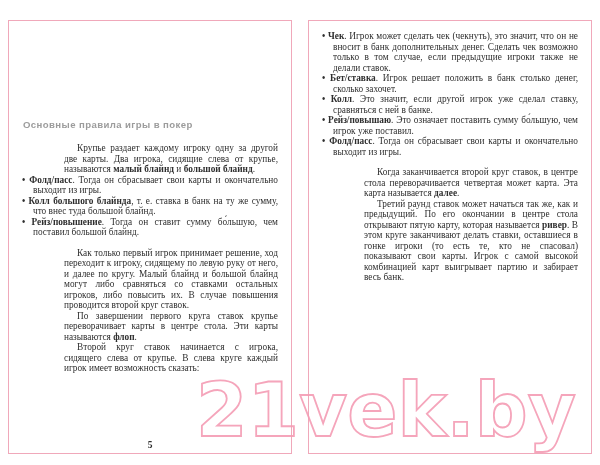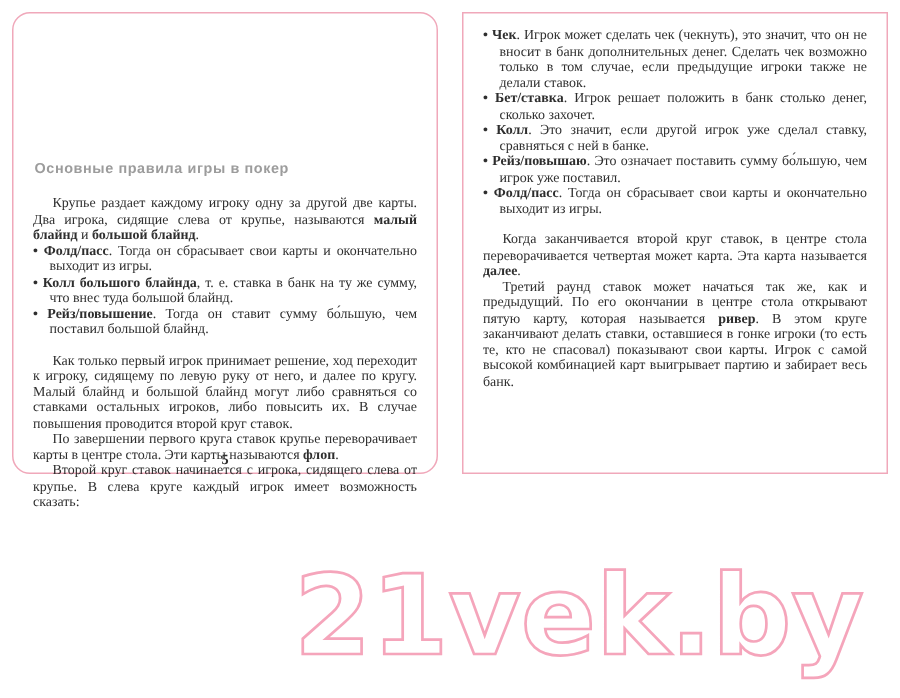--- a/index.html
+++ b/index.html
@@ -1,37 +1,37 @@
 <!DOCTYPE html>
 <html lang="ru" style="--page-border: #f0a8ba; --watermark-color: #f49cb4; --heading-color: #9c9c9c; --text-color: #2e2e2e;"><head>
 <meta charset="utf-8">
 <style>
   * { margin:0; padding:0; box-sizing:border-box; }
   html,body { width:600px; height:465px; background:#ffffff; }
   body { position:relative; overflow:hidden; font-family:"Liberation Serif", serif; }
   .page {
-    position:absolute; top:8px; width:284px; height:308px;
+    position:absolute; top:20px; width:284px; height:434px;
     border:1px solid var(--page-border,#f0a8ba); background:#fff;
   }
-  .page.left  { left:8px;border-radius:12px; }
+  .page.left  { left:8px; }
   .page.right { left:308px; }
   .content { position:absolute; left:13px; right:13px; }
   .left  .content { top:98px; }
   .right .content { top:10px; }
   .heading {
     font-family:"Liberation Sans", sans-serif;
     font-size:9.6px; font-weight:bold; letter-spacing:.4px;
     color:var(--heading-color,#9c9c9c);
     margin:0 0 13px 1px;
   }
   .blocks p {
     font-size:9.3px; line-height:10.5px; text-align:justify;
     color:var(--text-color,#2e2e2e);
   }
-  p.para   { text-indent:13px; }
+  p.para   { text-indent:13px;margin-left:42px; }
   p.bullet { padding-left:11px; text-indent:-11px; }
   p.gap    { margin-top:10px; }
   .b { font-weight:bold; }
   .pagenum {
     position:absolute; bottom:3px; left:0; right:0;
     text-align:center; font-size:9.5px; font-weight:bold;
     color:var(--text-color,#2e2e2e);
   }
   .watermark {
     position:absolute; left:196px; top:362px;

